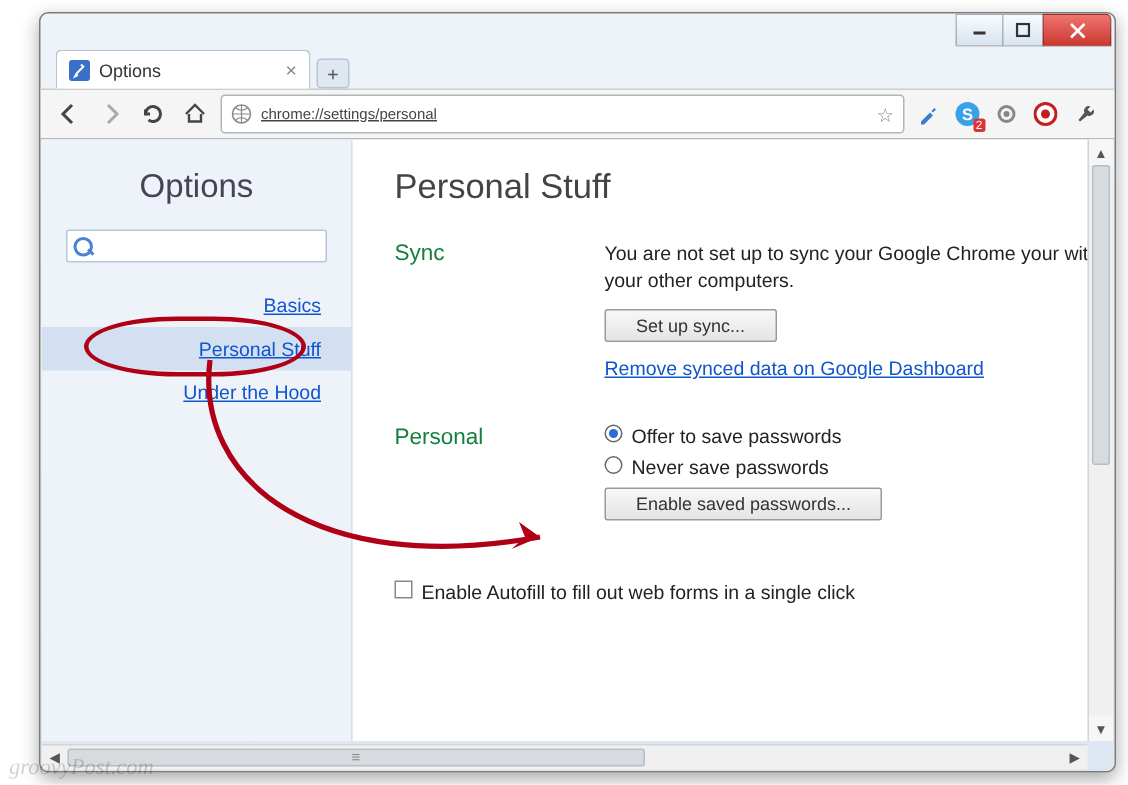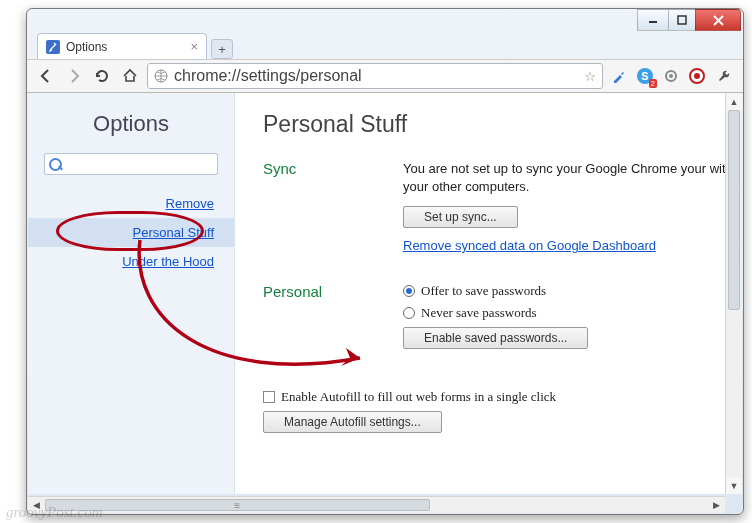--- a/index.html
+++ b/index.html
@@ -13,21 +13,21 @@
 
 .tabstrip { height: 28px; display: flex; align-items: flex-end; padding-left: 10px; gap: 4px; }
 .tab { height: 26px; background: #fff; border: 1px solid #b7c4d6; border-bottom: none; border-radius: 4px 4px 0 0; display: flex; align-items: center; padding: 0 28px 0 8px; gap: 6px; min-width: 170px; position: relative; font-size: 12px; color: #333; }
 .tab .favicon { width: 14px; height: 14px; }
 .tab .tabclose { position: absolute; right: 8px; font-size: 13px; color: #888; }
 .newtab { width: 22px; height: 20px; background: #dfe7f0; border: 1px solid #b7c4d6; border-radius: 3px; display: flex; align-items: center; justify-content: center; font-size: 13px; color: #555; }
 
 .toolbar { background: #f5f5f5; border-top: 1px solid #ccc; border-bottom: 1px solid #b8b8b8; height: 34px; display: flex; align-items: center; padding: 0 8px; gap: 6px; }
 .tbtn { width: 22px; height: 22px; display: flex; align-items: center; justify-content: center; color: #555; border-radius: 3px; }
 .omnibox { flex: 1; height: 26px; border: 1px solid #aeb6bf; border-radius: 3px; background: #fff; display: flex; align-items: center; padding: 0 6px; gap: 6px; color: #555; }
-.omnibox .url { flex: 1; color: #444; font-size: 16px; }
+.omnibox .url { flex: 1; color: #444; font-size: 10px; text-decoration: underline; }
 .omnibox .globe { width: 14px; height: 14px; }
 .star { color: #888; }
 .ext { width: 20px; height: 20px; display: flex; align-items: center; justify-content: center; }
 
 .content { position: absolute; top: 84px; left: 1px; right: 1px; bottom: 20px; background: #fff; display: flex; overflow: hidden; }
 .sidebar { width: 207px; background: #eef3fa; border-right: 1px solid #d9e2ec; display: flex; flex-direction: column; padding-top: 18px; }
 .sidebar h2 { font-size: 22px; font-weight: 400; color: #445; text-align: center; margin-bottom: 16px; }
 .sidesearch { margin: 0 16px 14px; height: 22px; border: 1px solid #b8c6d8; background: #fff; border-radius: 2px; padding-left: 20px; position: relative; }
 .sidesearch::before { content: ""; position: absolute; left: 4px; top: 4px; width: 9px; height: 9px; border: 2px solid #4a84d6; border-radius: 50%; }
 .sidesearch::after { content: ""; position: absolute; left: 13px; top: 13px; width: 5px; height: 2px; background: #4a84d6; transform: rotate(45deg); }
@@ -35,21 +35,21 @@
 .sidelink.active { background: #d3e0f2; }
 
 .main { flex: 1; padding: 18px 0 0 28px; position: relative; overflow: hidden; }
 .main h1 { font-size: 23px; font-weight: 400; color: #444; margin-bottom: 22px; }
 .section { display: flex; margin-bottom: 30px; }
 .section .label { width: 140px; font-weight: normal; font-size: 15px; color: #15803d; }
 .section .body { flex: 1; font-size: 13px; color: #222; }
 .section .body p { margin-bottom: 10px; line-height: 1.4; }
 .btn { display: inline-block; padding: 3px 20px; border: 1px solid #999; background: linear-gradient(#f8f8f8,#e4e4e4); border-radius: 2px; font-size: 12px; color: #333; cursor: pointer; margin-bottom: 10px; }
 .linka { color: #1155cc; text-decoration: underline; cursor: pointer; font-size: 13px; }
-.radio-row, .check-row { display: flex; align-items: center; gap: 6px; margin-bottom: 6px; font-family: Liberation Serif, serif; }
+.radio-row, .check-row { display: flex; align-items: flex-start; gap: 6px; margin-bottom: 6px; }
 .radio { width: 12px; height: 12px; border: 1px solid #666; border-radius: 50%; display: inline-flex; align-items: center; justify-content: center; }
 .radio.checked::after { content: ""; width: 6px; height: 6px; background: #2a6bd6; border-radius: 50%; }
 .checkbox { width: 12px; height: 12px; border: 1px solid #888; display: inline-block; }
 
 .vscroll { position: absolute; top: 84px; right: 1px; width: 17px; bottom: 20px; background: #f0f0f0; border-left: 1px solid #d5d5d5; }
 .vscroll .up, .vscroll .down { height: 17px; display: flex; align-items: center; justify-content: center; color: #555; background: #f6f6f6; font-size: 9px; }
 .vscroll .down { position: absolute; bottom: 0; left: 0; right: 0; }
 .vscroll .thumb { position: absolute; top: 17px; left: 2px; right: 2px; height: 200px; background: #d6dbe0; border: 1px solid #b8bec4; border-radius: 2px; }
 
 .hscroll { position: absolute; left: 1px; right: 18px; bottom: 1px; height: 17px; background: #f0f0f0; border-top: 1px solid #d5d5d5; display: flex; }
@@ -154,21 +154,21 @@
         <svg width="16" height="16">
           <path d="M11 3 a3 3 0 0 0 -4 4 l-4 5 1 1 5-4 a3 3 0 0 0 4-4 l-2 2 -2-2 z" fill="#555"></path>
         </svg>
       </div>
   </div>
 
   <div class="content">
     <div class="sidebar">
       <h2>Options</h2>
       <div class="sidesearch"></div>
-      <div class="sidelink">Remove</div>
+      <div class="sidelink">Basics</div>
       <div class="sidelink active">Personal Stuff</div>
       <div class="sidelink">Under the Hood</div>
     </div>
 
     <div class="main">
       <h1>Personal Stuff</h1>
 
       <div class="section">
         <div class="label">Sync</div>
         <div class="body">
@@ -192,21 +192,20 @@
           <span class="btn">Enable saved passwords...</span>
         </div>
       </div>
 
       <div class="section">
         <div class="body">
           <div class="check-row">
             <span class="checkbox"></span>
             <span>Enable Autofill to fill out web forms in a single click</span>
           </div>
-          <span class="btn">Manage Autofill settings...</span>
         </div>
       </div>
     </div>
   </div>
 
   <div class="vscroll">
     <div class="up">▲</div>
     <div class="thumb"></div>
     <div class="down">▼</div>
   </div>

